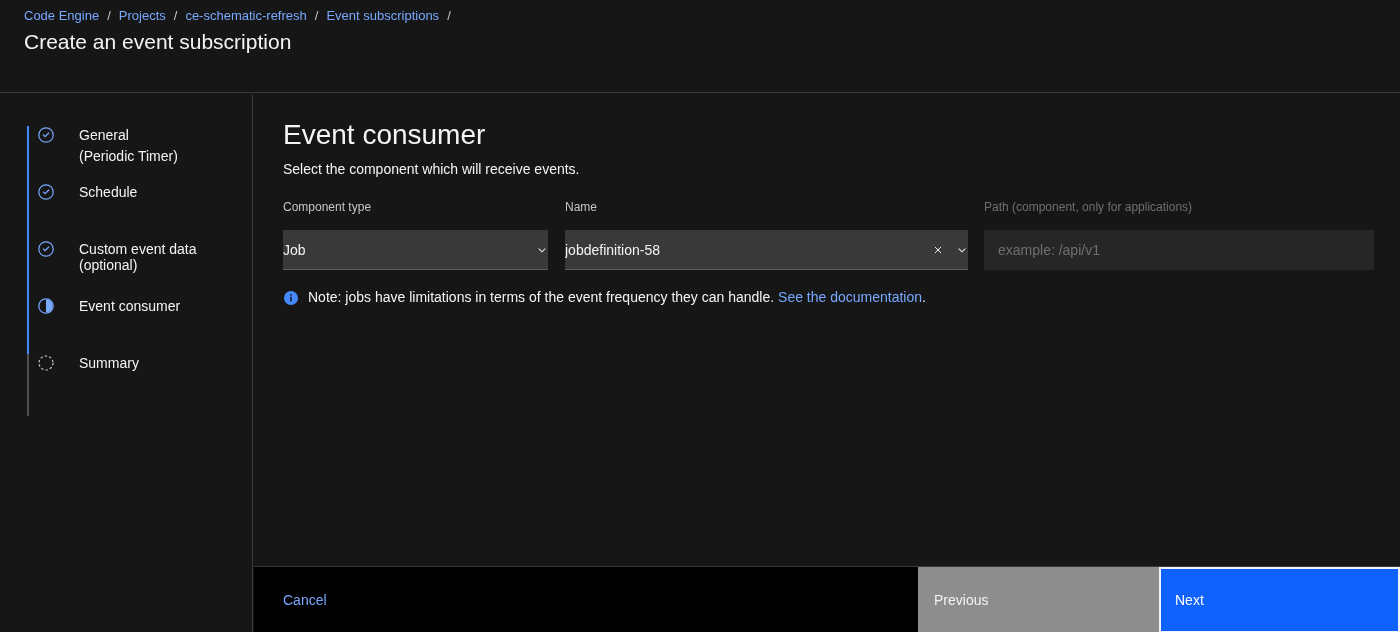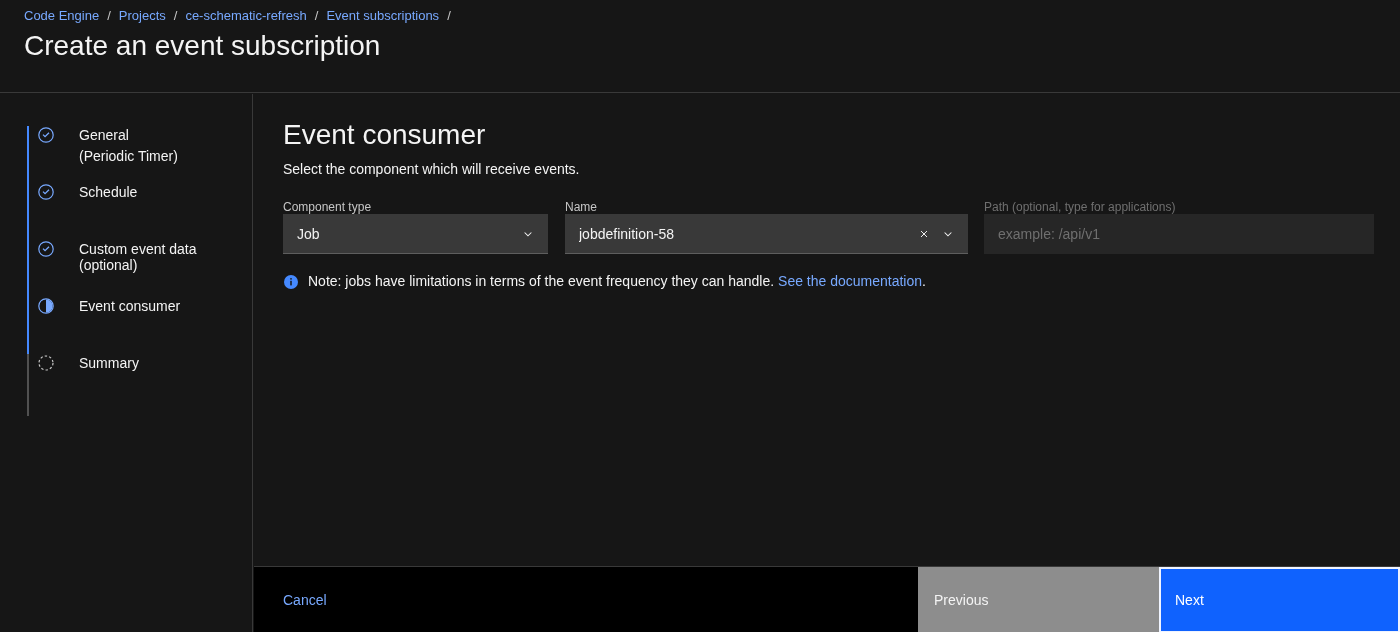--- a/index.html
+++ b/index.html
@@ -21,21 +21,21 @@
   }
   .breadcrumb {
     padding: 8px 0 0 24px;
     font-size: 13px;
     display: flex; align-items: center;
   }
   .breadcrumb a { color: #78a9ff; text-decoration: none; cursor: pointer; }
   .breadcrumb .sep { color: #c6c6c6; margin: 0 8px; }
   .page-title {
     margin: 7px 0 0 24px;
-    font-size: 28px; font-weight: 400; color: #f4f4f4;
+    font-size: 21px; font-weight: 400; color: #f4f4f4;
   }
 
   
   .sidebar {
     position: absolute; top: 94px; left: 0; bottom: 0; width: 253px;
     border-right: 1px solid #393939;
   }
   .steps { list-style: none; margin: 32px 0 0 27px; padding: 0; }
   .step {
     display: flex; align-items: flex-start; gap: 25px;
@@ -54,28 +54,28 @@
     padding: 24px 0 0 29px;
   }
   .section-heading { margin: 0; font-size: 28px; font-weight: 400; line-height: 34px; color: #f4f4f4; }
   .section-desc { margin: 9px 0 0 0; font-size: 14px; color: #f4f4f4; }
 
   .form-row { display: flex; margin-top: 23px; }
   .field-col { display: flex; flex-direction: column; }
   .col-component { width: 265px; margin-right: 17px; }
   .col-name { width: 403px; margin-right: 16px; }
   .col-path { width: 390px; }
-  .field-label { font-size: 12px; color: #c6c6c6; margin-bottom: 0; }
+  .field-label { font-size: 12px; color: #c6c6c6; margin-bottom: 16px; }
   .col-path .field-label { color: #6f6f6f; }
 
   .field {
     height: 40px; background: #393939;
     border-bottom: 1px solid #5e5e5e;
     display: flex; align-items: center;
-    padding: 0 14px;
+    padding: 0 0;
     font-size: 14px; color: #f4f4f4;
     cursor: pointer;
   }
   .field .value { flex: 1; white-space: nowrap; overflow: hidden; }
   .field .icon-btn { display: flex; align-items: center; padding: 0 6px; cursor: pointer; }
   .field .chevron { display: flex; align-items: center; margin-left: 6px; }
 
   .path-input {
     height: 40px; width: 100%;
     background: #262626; border: none; outline: none;
@@ -216,21 +216,21 @@
         </span>
         <span class="chevron">
           <svg width="12" height="12" viewBox="0 0 16 16" fill="none">
             <path d="M3.5 6l4.5 4.5L12.5 6" stroke="#f4f4f4" stroke-width="1.4"></path>
           </svg>
         </span>
       </div>
     </div>
 
     <div class="field-col col-path">
-      <span class="field-label">Path (optional, type for applications)</span>
+      <span class="field-label">Path (component, only for applications)</span>
       <input class="path-input" type="text" disabled="" placeholder="example: /api/v1" style="">
     </div>
   </div>
 
   <div class="note">
     <span class="info-icon">
       <svg width="16" height="16" viewBox="0 0 16 16">
         <circle cx="8" cy="8" r="7" fill="#4589ff"></circle>
         <rect x="7.25" y="6.8" width="1.5" height="4.6" fill="#161616"></rect>
         <rect x="7.25" y="4.1" width="1.5" height="1.5" fill="#161616"></rect>

